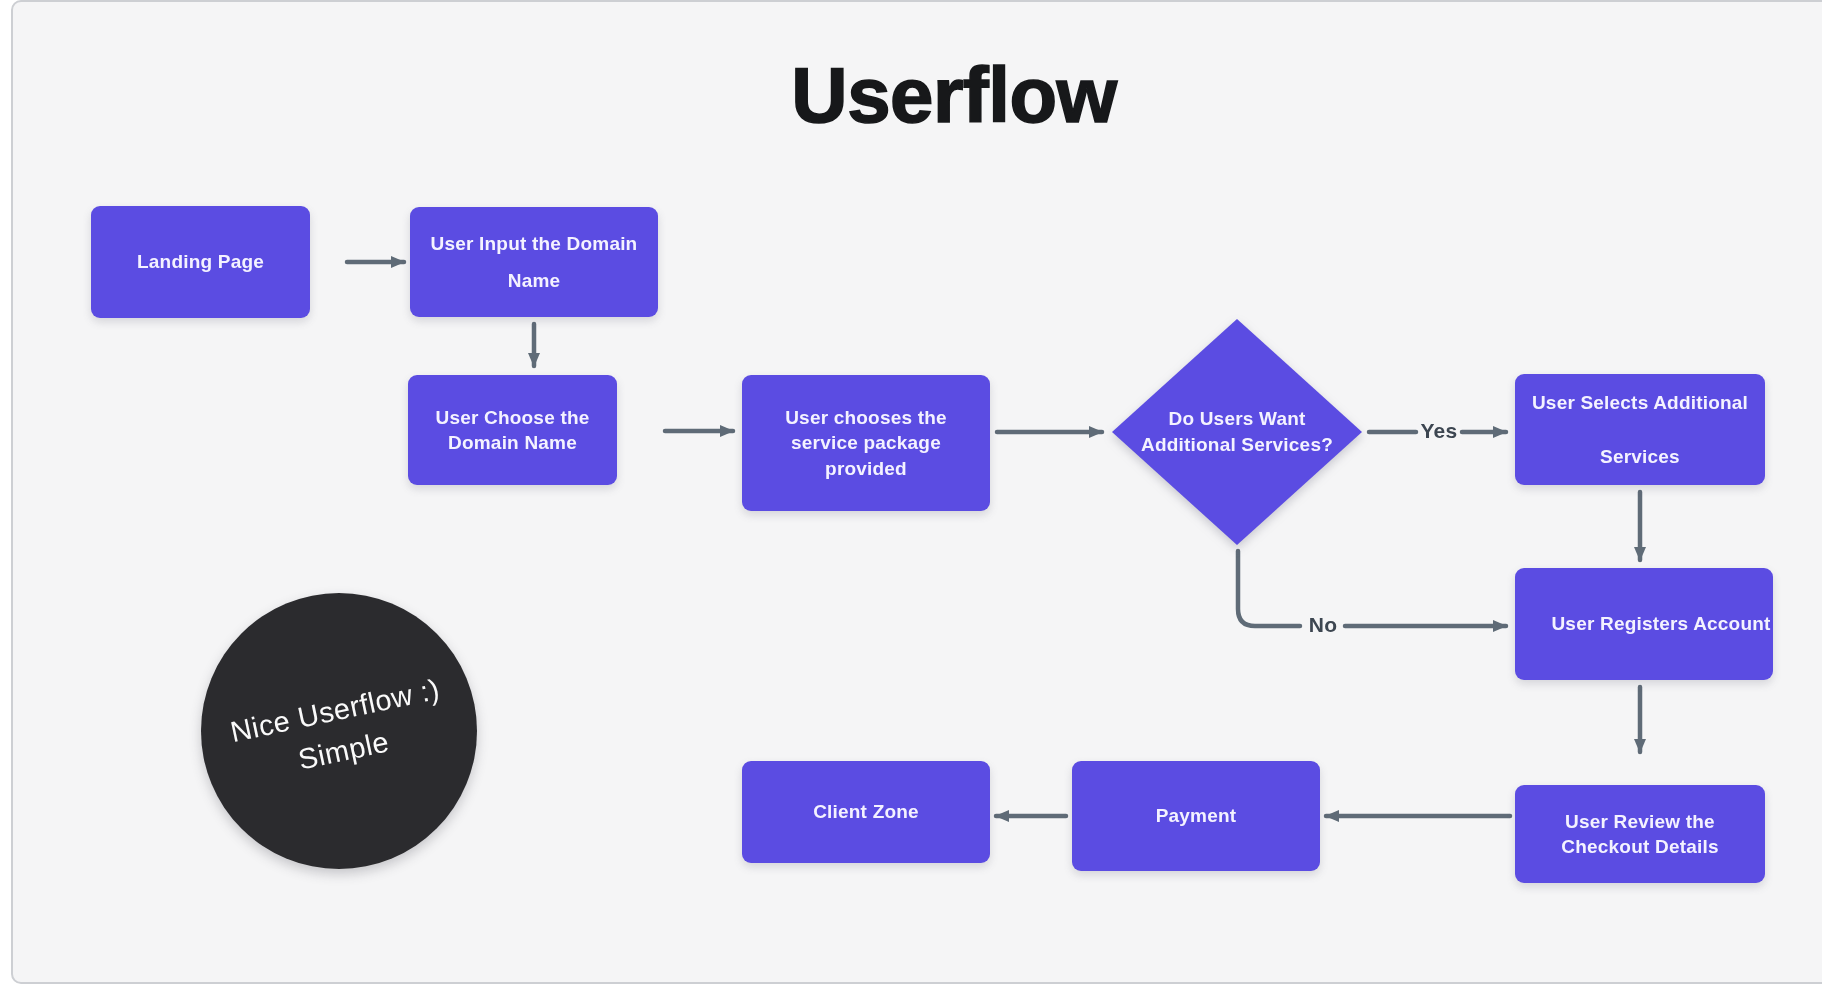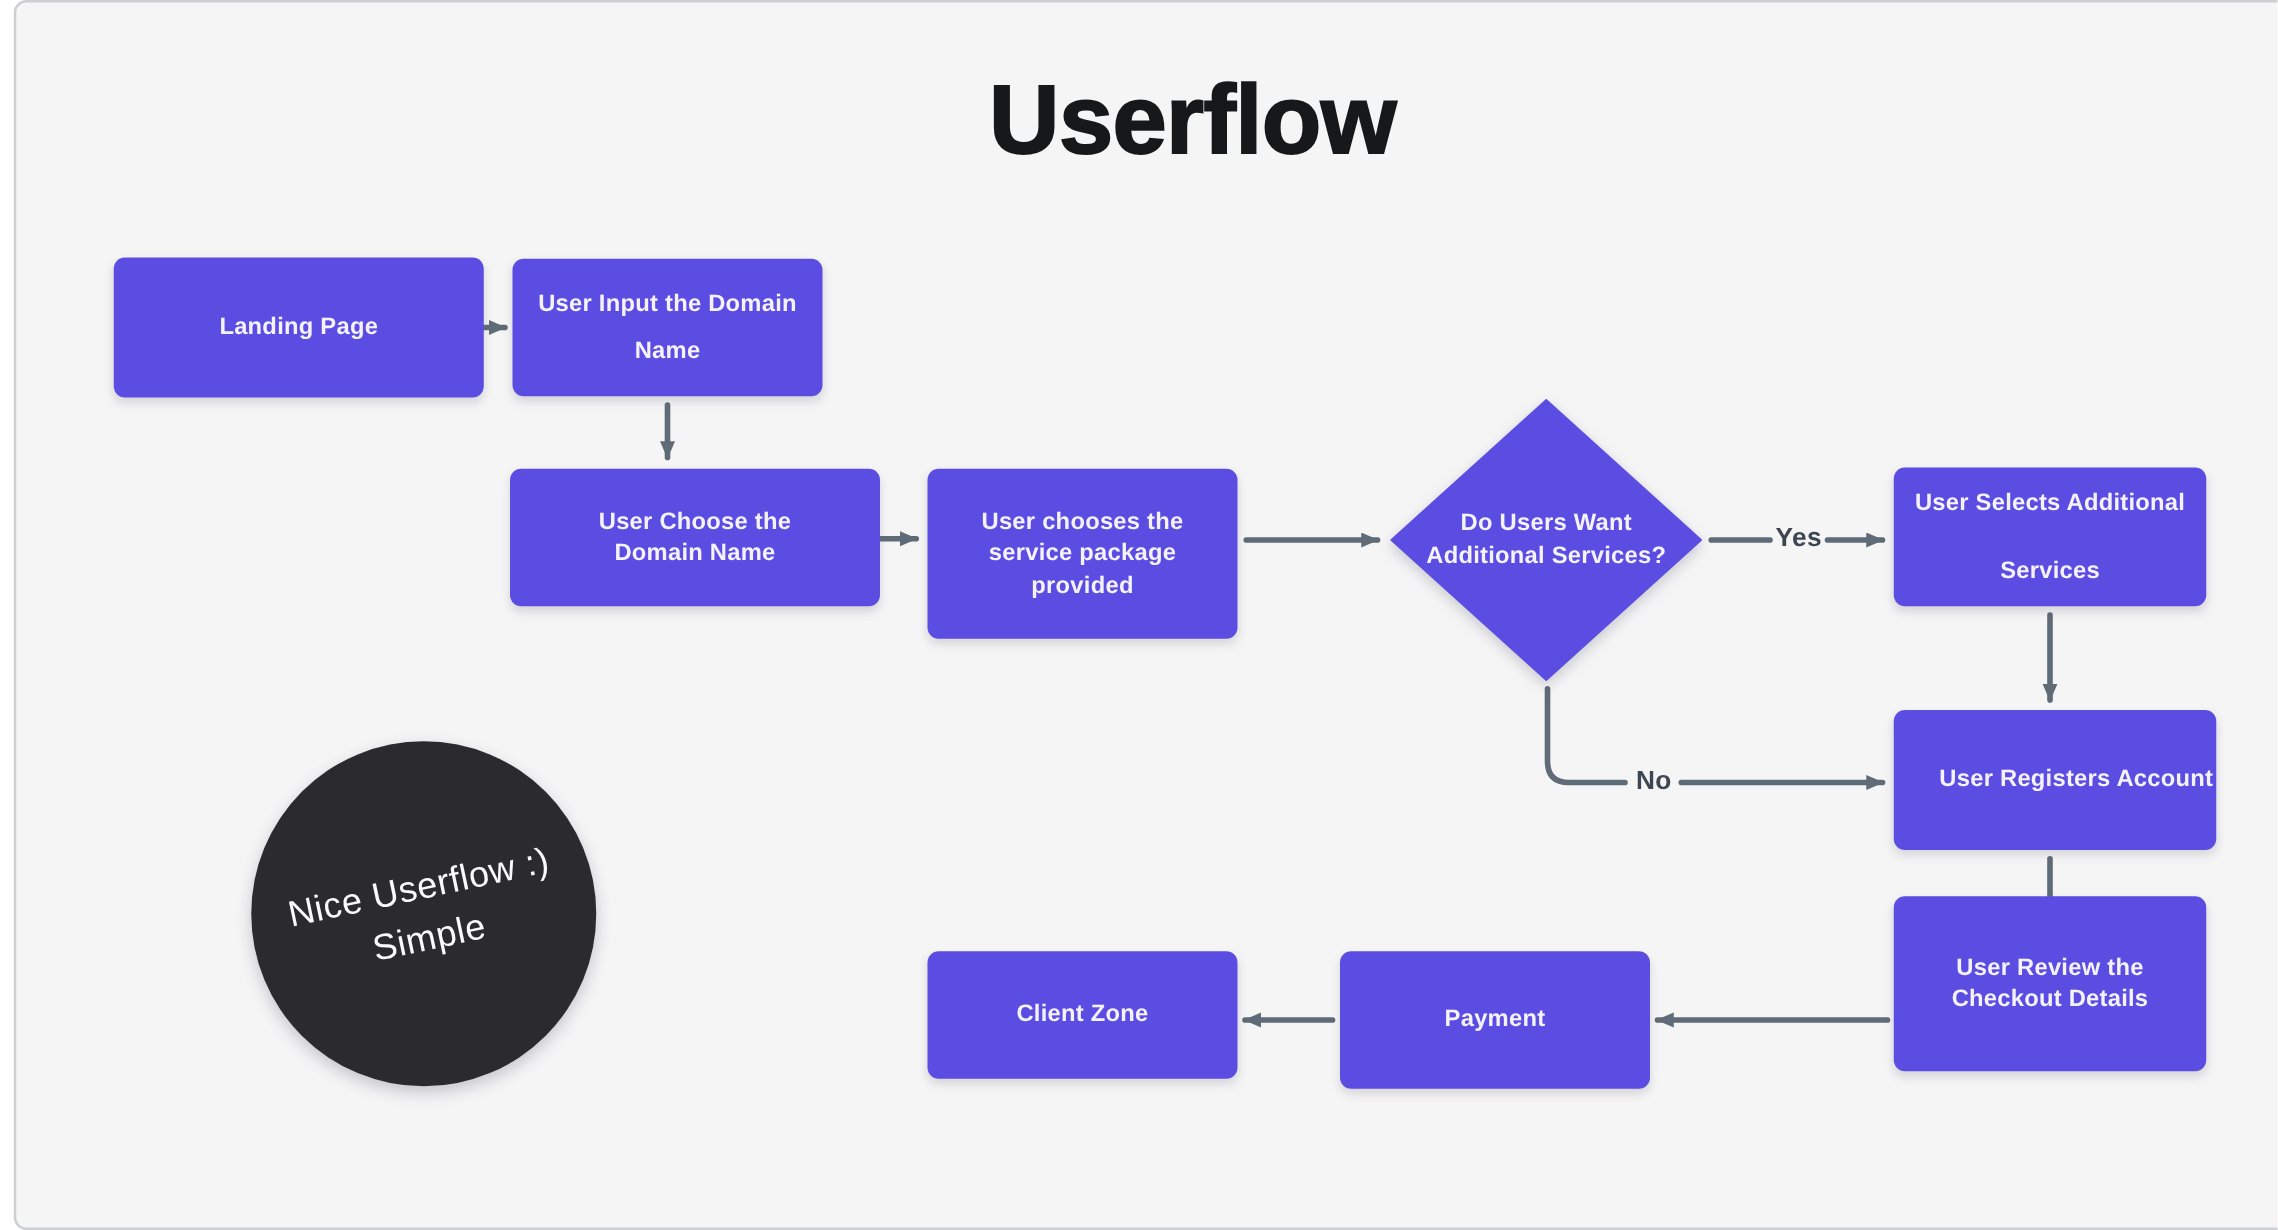--- a/index.html
+++ b/index.html
@@ -80,30 +80,30 @@
     <path class="edge" d="M1627,490 L1627,558" marker-end="url(#ah)"></path>
     <path class="edge" d="M1225,549 L1225,607 Q1225,624 1242,624 L1287,624"></path>
     <path class="edge" d="M1332,624 L1493,624" marker-end="url(#ah)"></path>
     <path class="edge" d="M1627,685 L1627,750" marker-end="url(#ah)"></path>
     <path class="edge" d="M1497,814 L1313,814" marker-end="url(#ah)"></path>
     <path class="edge" d="M1053,814 L983,814" marker-end="url(#ah)"></path>
   </svg>
 
   <div class="title">Userflow</div>
 
-  <div class="node" style="left:78px; top:204px; width:296px; height:112px;">
+  <div class="node" style="left:78px; top:204px; width:219px; height:112px;">
     <div class="line">Landing Page</div>
   </div>
 
   <div class="node" style="left:397px; top:205px; width:248px; height:110px;gap:12px;">
     <div class="line">User Input the Domain</div>
     <div class="line">Name</div>
   </div>
 
-  <div class="node" style="left:395px; top:373px; width:296px; height:110px;text-align:center;">
+  <div class="node" style="left:395px; top:373px; width:209px; height:110px;text-align:center;">
     <div class="line">User Choose the</div>
     <div class="line">Domain Name</div>
   </div>
 
   <div class="node" style="left:729px; top:373px; width:248px; height:136px;">
     <div class="line">User chooses the</div>
     <div class="line">service package</div>
     <div class="line">provided</div>
   </div>
 
@@ -119,21 +119,21 @@
 
   <div class="node" style="left:1502px; top:372px; width:250px; height:111px;gap:29px;">
     <div class="line">User Selects Additional</div>
     <div class="line">Services</div>
   </div>
 
   <div class="node" style="left:1502px; top:566px; width:258px; height:112px;padding-left:44px;">
     <div class="line">User Registers Account</div>
   </div>
 
-  <div class="node" style="left:1502px; top:715px; width:250px; height:140px;">
+  <div class="node" style="left:1502px; top:783px; width:250px; height:98px;">
     <div class="line">User Review the</div>
     <div class="line">Checkout Details</div>
   </div>
 
   <div class="node" style="left:1059px; top:759px; width:248px; height:110px;">
     <div class="line">Payment</div>
   </div>
 
   <div class="node" style="left:729px; top:759px; width:248px; height:102px;">
     <div class="line">Client Zone</div>

